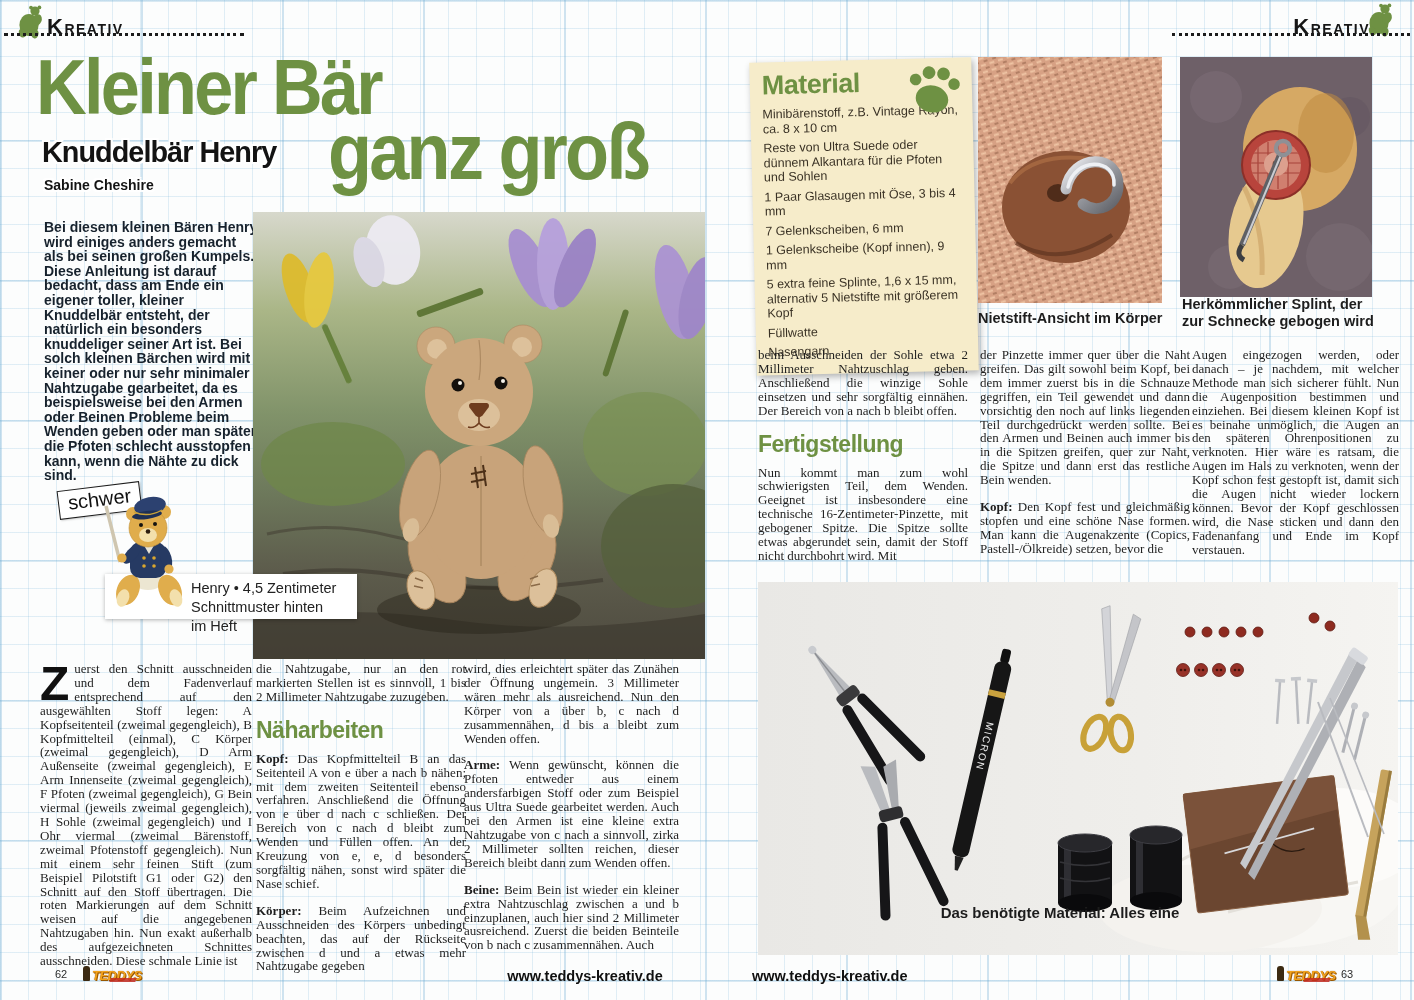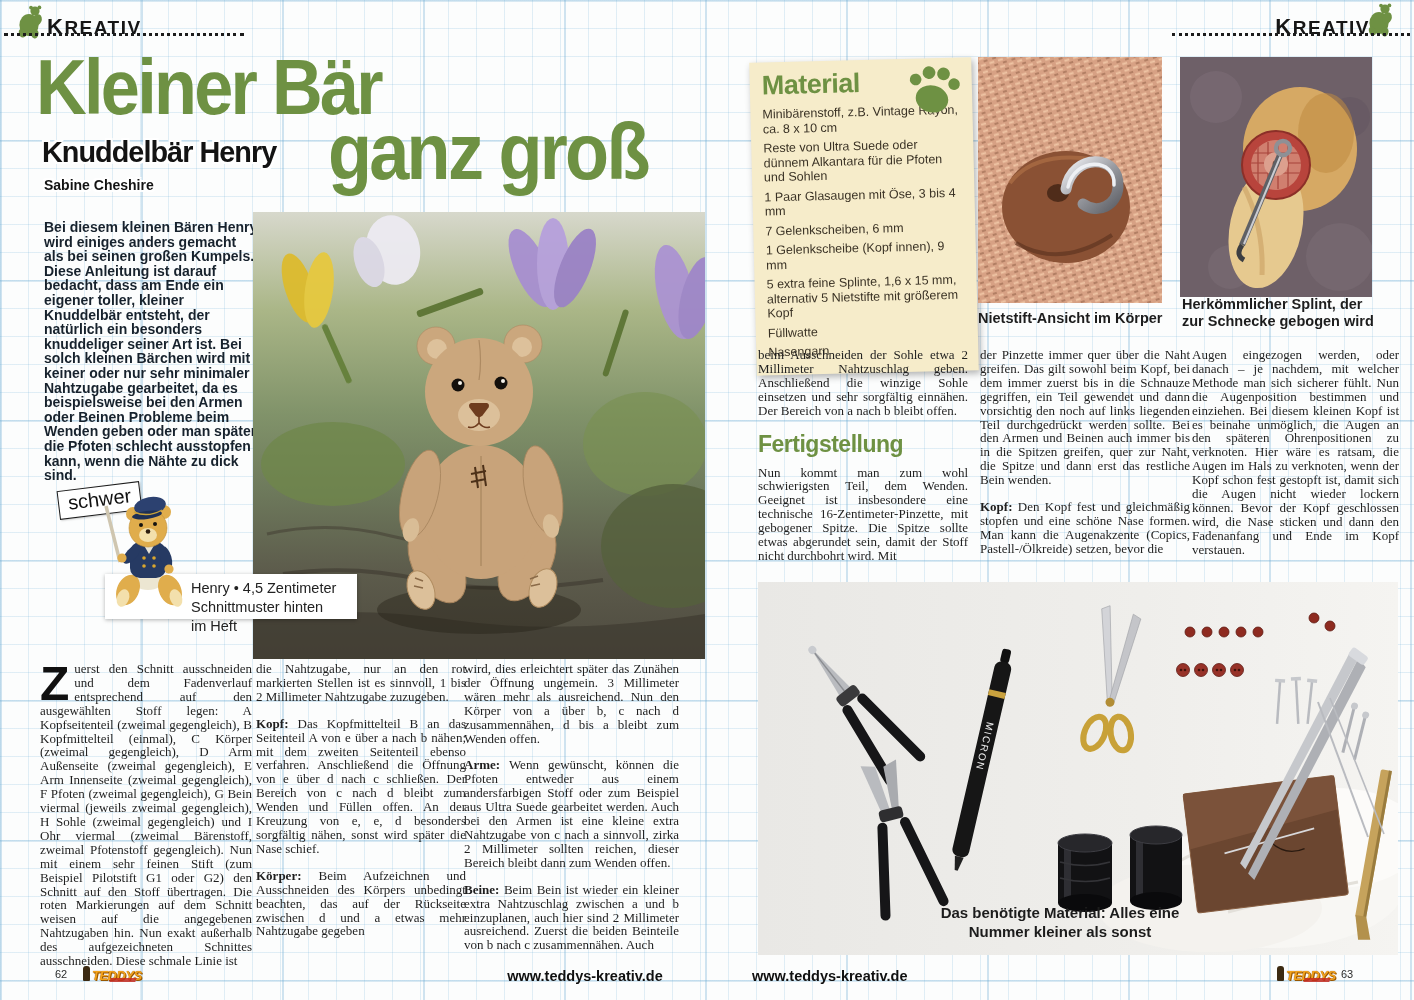--- a/index.html
+++ b/index.html
@@ -7,21 +7,21 @@
     position:relative;width:1414px;height:1000px;overflow:hidden;margin:0 auto;
     background-color:#fcfdfd;
     background-image:
       repeating-linear-gradient(to right, rgba(110,175,215,.20) 0 1px, transparent 1px 28px),
       repeating-linear-gradient(to bottom, rgba(110,175,215,.20) 0 1px, transparent 1px 28px),
       repeating-linear-gradient(to right, rgba(90,160,205,.28) 0 2px, transparent 2px 141px),
       repeating-linear-gradient(to bottom, rgba(90,160,205,.22) 0 2px, transparent 2px 140px);
     font-family:"Liberation Sans",sans-serif;
   }
   
-  .sec-label{font-weight:bold;font-size:19px;letter-spacing:1.5px;color:#161616;text-transform:uppercase;display:inline-block}
+  .sec-label{font-weight:bold;font-size:14px;letter-spacing:1.5px;color:#161616;text-transform:uppercase;display:inline-block}
   .sec-label::first-letter{font-size:22px}
   .hdr-left{position:absolute;left:47px;top:14px}
   .hdr-right{position:absolute;left:1258px;top:14px;width:112px;text-align:right}
   .hdr-icon{position:absolute;width:30px;height:34px}
   .hdr-icon.l{left:16px;top:5px}
   .hdr-icon.r{left:1366px;top:3px}
   .dots{position:absolute;height:0;border-bottom:3.5px dotted #1c1c1c}
   .dots-left{left:4px;top:33px;width:240px}
   .dots-right{left:1172px;top:33px;width:238px}
   
@@ -227,20 +227,21 @@
   <div class="caption-box">
     <div>Henry • 4,5 Zentimeter</div>
     <div>Schnittmuster hinten im Heft</div>
   </div>
 
   <div class="col col-l1">
     <p class="body-p"><span class="dropcap">Z</span><span>uerst den Schnitt ausschneiden und dem Fadenverlauf entsprechend auf den ausgewählten Stoff legen: A Kopfseitenteil (zweimal gegengleich), B Kopfmittelteil (einmal), C Körper (zweimal gegengleich), D Arm Außenseite (zweimal gegengleich), E Arm Innenseite (zweimal gegengleich), F Pfoten (zweimal gegengleich), G Bein viermal (jeweils zweimal gegengleich), H Sohle (zweimal gegengleich) und I Ohr viermal (zweimal Bärenstoff, zweimal Pfotenstoff gegengleich). Nun mit einem sehr feinen Stift (zum Beispiel Pilotstift G1 oder G2) den Schnitt auf den Stoff übertragen. Die roten Markierungen auf dem Schnitt weisen auf die angegebenen Nahtzugaben hin. Nun exakt außerhalb des aufgezeichneten Schnittes ausschneiden. Diese schmale Linie ist</span></p>
   </div>
   <div class="col col-l2">
     <p class="body-p">die Nahtzugabe, nur an den rot markierten Stellen ist es sinnvoll, 1 bis 2 Millimeter Nahtzugabe zuzugeben.</p>
+    <h2 class="green-h">Näharbeiten</h2>
     <p class="body-p"><span class="plabel">Kopf:</span><span> Das Kopfmittelteil B an das Seitenteil A von e über a nach b nähen; mit dem zweiten Seitenteil ebenso verfahren. Anschließend die Öffnung von e über d nach c schließen. Der Bereich von c nach d bleibt zum Wenden und Füllen offen. An der Kreuzung von e, e, d besonders sorgfältig nähen, sonst wird später die Nase schief.</span></p>
     <p class="body-p"><span class="plabel">Körper:</span><span> Beim Aufzeichnen und Ausschneiden des Körpers unbedingt beachten, das auf der Rückseite zwischen d und a etwas mehr Nahtzugabe gegeben</span></p>
   </div>
   <div class="col col-l3">
     <p class="body-p">wird, dies erleichtert später das Zunähen der Öffnung ungemein. 3 Millimeter wären mehr als ausreichend. Nun den Körper von a über b, c nach d zusammennähen, d bis a bleibt zum Wenden offen.</p>
     <p class="body-p"><span class="plabel">Arme:</span><span> Wenn gewünscht, können die Pfoten entweder aus einem andersfarbigen Stoff oder zum Beispiel aus Ultra Suede gearbeitet werden. Auch bei den Armen ist eine kleine extra Nahtzugabe von c nach a sinnvoll, zirka 2 Millimeter sollten reichen, dieser Bereich bleibt dann zum Wenden offen.</span></p>
     <p class="body-p"><span class="plabel">Beine:</span><span> Beim Bein ist wieder ein kleiner extra Nahtzuschlag zwischen a und b einzuplanen, auch hier sind 2 Millimeter ausreichend. Zuerst die beiden Beinteile von b nach c zusammennähen.  Auch</span></p>
   </div>
 
   <div class="material-box">
@@ -460,21 +461,20 @@
       </g>
       <g stroke="#b9bbc0">
         <line x1="560" y1="120" x2="610" y2="255" stroke-width="2"></line>
         <line x1="572" y1="116" x2="626" y2="252" stroke-width="1.6"></line>
       </g>
     </svg>
 
   </div>
   <div class="materials-caption">
     <div>Das benötigte Material: Alles eine</div>
-    <div>Nummer kleiner als sonst</div>
   </div>
 
   <div class="pgnum pg62">62</div>
   <div class="logo logo-left"><i class="lbear"></i><span class="lt">TEDDYS</span><i class="lred"></i></div>
   <div class="url url-left">www.teddys-kreativ.de</div>
   <div class="url url-right">www.teddys-kreativ.de</div>
   <div class="logo logo-right"><i class="lbear"></i><span class="lt">TEDDYS</span><i class="lred"></i></div>
   <div class="pgnum pg63">63</div>
 
 </div>

